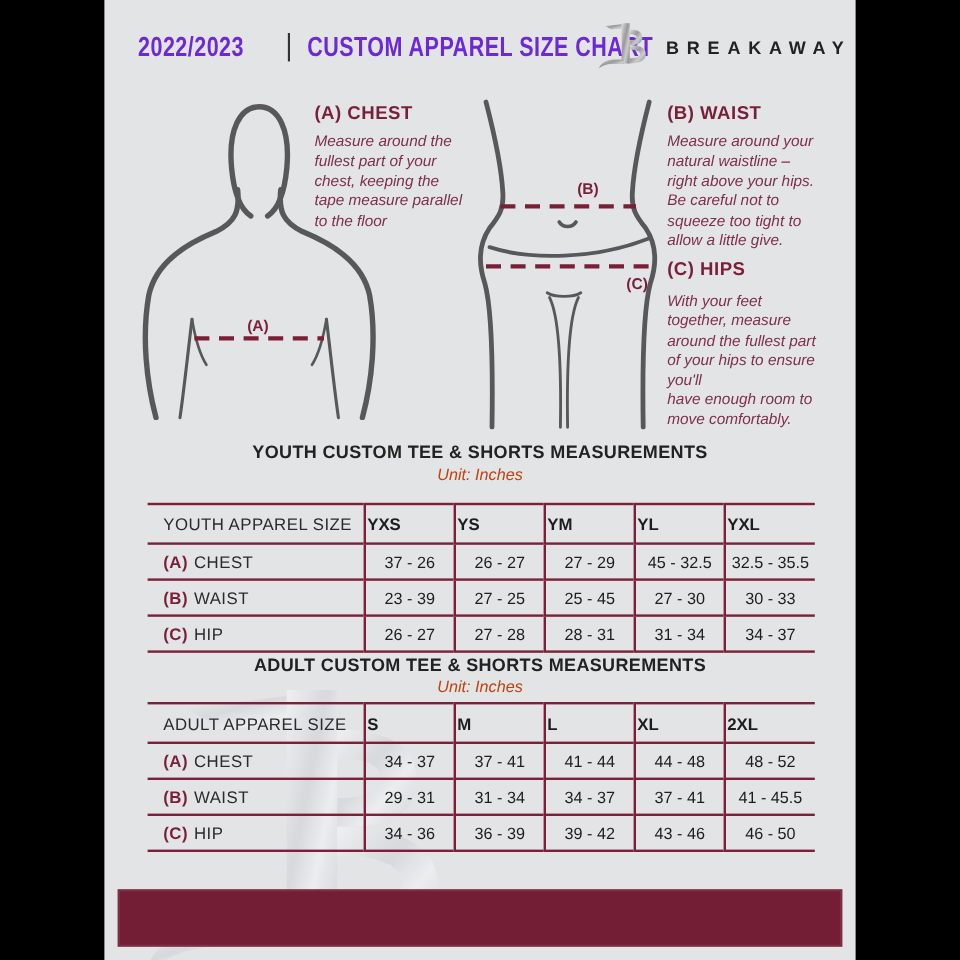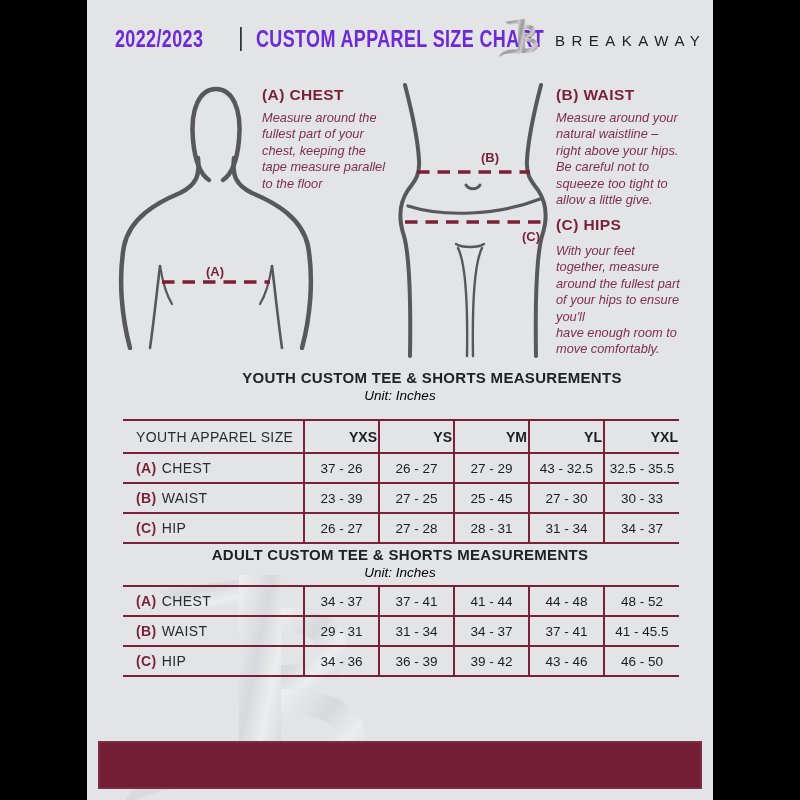--- a/index.html
+++ b/index.html
@@ -17,48 +17,48 @@
   .canvas{position:relative;width:800px;height:800px;background:#000;}
   .page{position:absolute;left:87px;top:0;width:626px;height:800px;background:var(--page-bg);overflow:hidden;}
 
   
   .hdr-item{position:absolute;white-space:nowrap;color:#6d28d9;}
   .cond{display:inline-block;transform:scaleX(.78);transform-origin:0 50%;font-weight:bold;font-size:23px;letter-spacing:.5px;}
   .hdr-season{left:28px;top:26px;}
   .hdr-div{left:151px;top:25px;font-size:22px;font-weight:300;color:#333;transform:scaleY(1.15);}
   .hdr-title{left:169px;top:26px;}
   .logo-small{position:absolute;left:407px;top:15px;width:50px;height:48px;}
-  .brand{left:468px;top:32px;font-size:15px;font-weight:normal;letter-spacing:6.5px;color:#222;}
+  .brand{left:468px;top:32px;font-size:15px;font-weight:bold;letter-spacing:6.5px;color:#222;}
 
   
   .fig{position:absolute;}
   .fig-upper{left:25px;top:80px;}
   .fig-lower{left:305px;top:82px;}
   .guide-head{position:absolute;font-size:15.5px;font-weight:bold;letter-spacing:.4px;color:var(--maroon-head);white-space:nowrap;}
   .guide-body{position:absolute;font-size:12.8px;font-style:italic;line-height:1.28;color:var(--maroon-body);white-space:pre-line;}
   .gh-chest{left:175px;top:86px;}  .gb-chest{left:175px;top:110px;width:150px;}
   .gh-waist{left:469px;top:86px;}  .gb-waist{left:469px;top:110px;width:155px;}
   .gh-hips{left:469px;top:216px;}  .gb-hips{left:469px;top:243px;width:160px;}
 
   
   .section-title{position:absolute;left:0;width:626px;text-align:center;font-size:15px;font-weight:bold;letter-spacing:.3px;color:#222;}
-  .section-unit{position:absolute;left:0;width:626px;text-align:center;font-size:13.5px;font-style:italic;color:#000000;}
-  .st-youth{top:369px;padding-left:32px;} .su-youth{top:388px;}
+  .section-unit{position:absolute;left:0;width:626px;text-align:center;font-size:13.5px;font-style:italic;color:#c2410c;}
+  .st-youth{top:369px;} .su-youth{top:388px;}
   .st-adult{top:546px;} .su-adult{top:565px;}
   table.size-table{position:absolute;left:36px;width:556px;border-collapse:collapse;table-layout:fixed;background:transparent;}
   .tbl-youth{top:407px;margin-top:12px;} .tbl-adult{top:585px;}
   .size-table col.c-label{width:181px;}
   .size-table col.c-size{width:75px;}
   .size-table tr{border-top:2.5px solid var(--maroon-border);}
   .size-table tr:last-child{border-bottom:2.5px solid var(--maroon-border);}
   .size-table th + th, .size-table td + td{border-left:2px solid var(--maroon-border);}
   .size-table tr.t-head{height:33px;}
   .size-table tr.t-row{height:30px;}
   .label-cell{text-align:left;padding-left:13px;font-size:14px;font-weight:400;letter-spacing:.4px;color:var(--ink-soft);white-space:nowrap;}
-  .size-cell{font-size:14px;font-weight:bold;text-align:right;color:var(--ink);}
+  .size-cell{font-size:14px;font-weight:bold;text-align:left;color:var(--ink);}
   .val-cell{font-size:13.5px;text-align:center;color:var(--ink);}
   .marker{color:var(--maroon-head);font-weight:bold;margin-right:5px;}
 
   
   .watermark{position:absolute;left:8px;top:548px;width:300px;height:300px;opacity:.9;}
   .footer-bar{position:absolute;left:11px;top:741px;width:604px;height:48px;background:var(--maroon);box-shadow:inset 0 0 0 2px rgba(255,255,255,.07);}
   svg text{font-family:"Liberation Sans",sans-serif;}
 </style>
 </head>
 <body>
@@ -177,21 +177,21 @@
           <th class="size-cell">YS</th>
           <th class="size-cell">YM</th>
           <th class="size-cell">YL</th>
           <th class="size-cell">YXL</th>
         </tr>
         <tr class="t-row">
           <td class="label-cell"><span class="marker">(A)</span><span>CHEST</span></td>
           <td class="val-cell">37 - 26</td>
           <td class="val-cell">26 - 27</td>
           <td class="val-cell">27 - 29</td>
-          <td class="val-cell">43 - 32.5</td>
+          <td class="val-cell">45 - 32.5</td>
           <td class="val-cell">32.5 - 35.5</td>
         </tr>
         <tr class="t-row">
           <td class="label-cell"><span class="marker">(B)</span><span>WAIST</span></td>
           <td class="val-cell">23 - 39</td>
           <td class="val-cell">27 - 25</td>
           <td class="val-cell">25 - 45</td>
           <td class="val-cell">27 - 30</td>
           <td class="val-cell">30 - 33</td>
         </tr>
@@ -211,20 +211,28 @@
     <table class="size-table tbl-adult">
       <colgroup>
           <col class="c-label">
           <col class="c-size">
           <col class="c-size">
           <col class="c-size">
           <col class="c-size">
           <col class="c-size">
         </colgroup>
       <tbody>
+        <tr class="t-head">
+          <th class="label-cell">ADULT APPAREL SIZE</th>
+          <th class="size-cell">S</th>
+          <th class="size-cell">M</th>
+          <th class="size-cell">L</th>
+          <th class="size-cell">XL</th>
+          <th class="size-cell">2XL</th>
+        </tr>
         <tr class="t-row">
           <td class="label-cell"><span class="marker">(A)</span><span>CHEST</span></td>
           <td class="val-cell">34 - 37</td>
           <td class="val-cell">37 - 41</td>
           <td class="val-cell">41 - 44</td>
           <td class="val-cell">44 - 48</td>
           <td class="val-cell">48 - 52</td>
         </tr>
         <tr class="t-row">
           <td class="label-cell"><span class="marker">(B)</span><span>WAIST</span></td>

